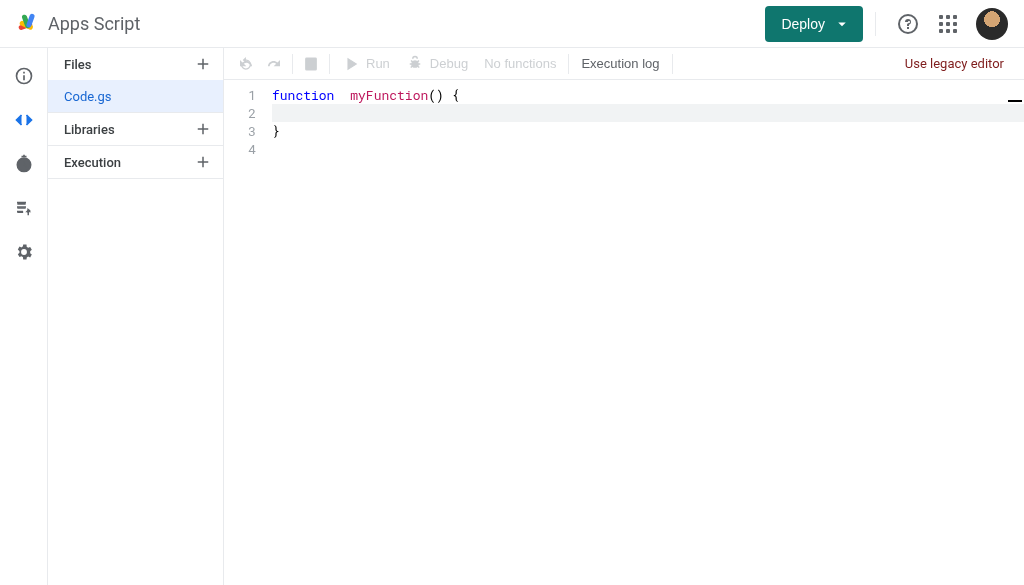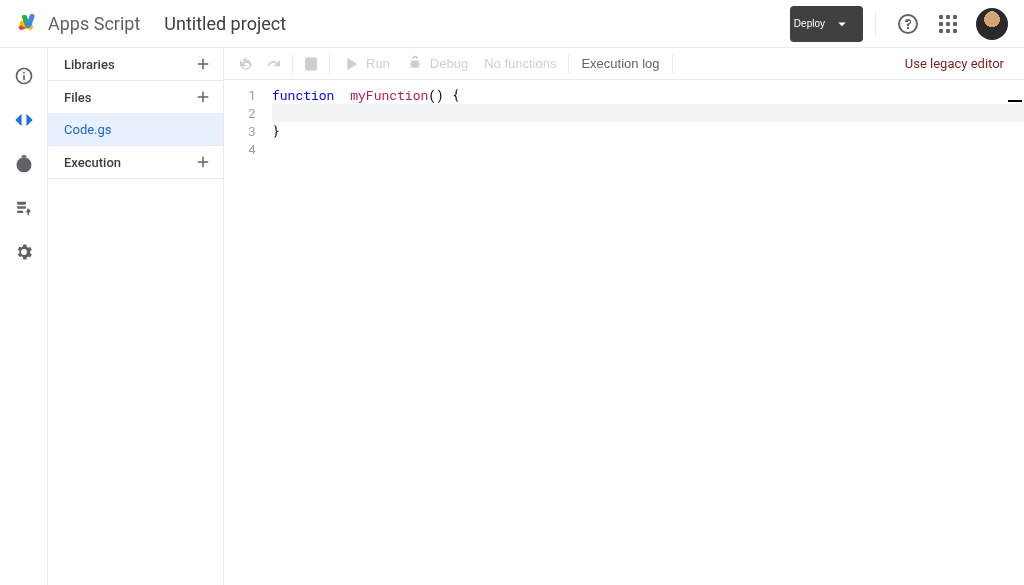--- a/index.html
+++ b/index.html
@@ -4,21 +4,21 @@
   <style>
     * { margin: 0; padding: 0; box-sizing: border-box; }
     body { font-family: 'Google Sans', Roboto, Arial, sans-serif; font-size: 13px; color: #202124; background: #fff; overflow: hidden; }
     
     .header { height: 48px; display: flex; align-items: center; padding: 0 16px; border-bottom: 1px solid #e8eaed; }
     .logo-wrap { display: flex; align-items: center; gap: 8px; }
     .logo-icon { width: 24px; height: 24px; }
     .logo-text { font-size: 18px; color: #5f6368; font-weight: 400; }
     .project-title { font-size: 18px; color: #3c4043; margin-left: 24px; font-weight: 400; }
     .header-spacer { flex: 1; }
-    .deploy-btn { background: #404040; color: #fff; border: none; border-radius: 4px; height: 36px; padding: 0 12px 0 4px; font-size: 10px; font-weight: 500; display: flex; align-items: center; gap: 8px; cursor: pointer; }
+    .deploy-btn { background: #0f766e; color: #fff; border: none; border-radius: 4px; height: 36px; padding: 0 12px 0 16px; font-size: 14px; font-weight: 500; display: flex; align-items: center; gap: 8px; cursor: pointer; }
     .deploy-btn svg { fill: #fff; }
     .header-divider { width: 1px; height: 24px; background: #e8eaed; margin: 0 12px; }
     .header-icon-btn { width: 40px; height: 40px; border-radius: 50%; display: flex; align-items: center; justify-content: center; cursor: pointer; background: transparent; border: none; }
     .header-icon-btn svg { fill: #5f6368; width: 24px; height: 24px; }
     .avatar { width: 32px; height: 32px; border-radius: 50%; background: #5f6368; margin-left: 8px; cursor: pointer; overflow: hidden; }
     .avatar-inner { width: 100%; height: 100%; background: radial-gradient(circle at 50% 35%, #d4a574 0%, #d4a574 30%, #2a2a2a 30%, #2a2a2a 100%); }
     
     .body { display: flex; height: calc(100vh - 48px); }
     
     .leftbar { width: 48px; display: flex; flex-direction: column; align-items: center; padding-top: 8px; gap: 4px; border-right: 1px solid #e8eaed; }
@@ -67,21 +67,20 @@
 <div class="header">
   <div class="logo-wrap">
     <svg class="logo-icon" viewBox="0 0 24 24">
       <rect x="2" y="14" width="14" height="5" rx="2.5" fill="#ea4335" transform="rotate(-20 2 14)"></rect>
       <rect x="5" y="8" width="14" height="5" rx="2.5" fill="#fbbc04" transform="rotate(25 5 8)"></rect>
       <rect x="10" y="2" width="14" height="5" rx="2.5" fill="#34a853" transform="rotate(70 10 2)"></rect>
       <rect x="12" y="4" width="14" height="5" rx="2.5" fill="#4285f4" transform="rotate(110 16 6)"></rect>
     </svg>
     <span class="logo-text">Apps Script</span>
   </div>
-  <span class="project-title">Untitled project</span>
   <div class="header-spacer"></div>
   <button class="deploy-btn">
     <span>Deploy</span>
     <svg viewBox="0 0 24 24" width="18" height="18">
         <path d="M7 10l5 5 5-5z"></path>
       </svg>
   </button>
   <div class="header-divider"></div>
   <button class="header-icon-btn">
     <svg viewBox="0 0 24 24">
@@ -133,39 +132,39 @@
     <button class="leftbar-btn">
       <svg viewBox="0 0 24 24">
           <path d="M19.4 13a7.5 7.5 0 000-2l2-1.6-2-3.4-2.4 1a7.5 7.5 0 00-1.7-1L15 3h-4l-.3 2.5a7.5 7.5 0 00-1.7 1l-2.4-1-2 3.4L6.6 11a7.5 7.5 0 000 2l-2 1.6 2 3.4 2.4-1a7.5 7.5 0 001.7 1L11 21h4l.3-2.5a7.5 7.5 0 001.7-1l2.4 1 2-3.4-2-1.6zM12 15.5A3.5 3.5 0 1112 8.5a3.5 3.5 0 010 7z"></path>
         </svg>
     </button>
   </div>
 
   <div class="sidebar">
     <div class="sidebar-section">
       <div class="sidebar-section-header">
+        <span class="sidebar-section-title">Files</span>
+        <button class="add-btn">
+          <svg viewBox="0 0 24 24">
+              <path d="M11 5h2v6h6v2h-6v6h-2v-6H5v-2h6z"></path>
+            </svg>
+        </button>
+      </div>
+      <div class="sidebar-file selected">
+        <span>Code.gs</span>
+      </div>
+    </div>
+    <div class="sidebar-section">
+      <div class="sidebar-section-header">
         <span class="sidebar-section-title">Libraries</span>
         <button class="add-btn">
           <svg viewBox="0 0 24 24">
               <path d="M11 5h2v6h6v2h-6v6h-2v-6H5v-2h6z"></path>
             </svg>
         </button>
-      </div>
-    </div>
-    <div class="sidebar-section">
-      <div class="sidebar-section-header">
-        <span class="sidebar-section-title">Files</span>
-        <button class="add-btn">
-          <svg viewBox="0 0 24 24">
-              <path d="M11 5h2v6h6v2h-6v6h-2v-6H5v-2h6z"></path>
-            </svg>
-        </button>
-      </div>
-      <div class="sidebar-file selected">
-        <span>Code.gs</span>
       </div>
     </div>
     <div class="sidebar-section">
       <div class="sidebar-section-header">
         <span class="sidebar-section-title">Execution</span>
         <button class="add-btn">
           <svg viewBox="0 0 24 24">
               <path d="M11 5h2v6h6v2h-6v6h-2v-6H5v-2h6z"></path>
             </svg>
         </button>

